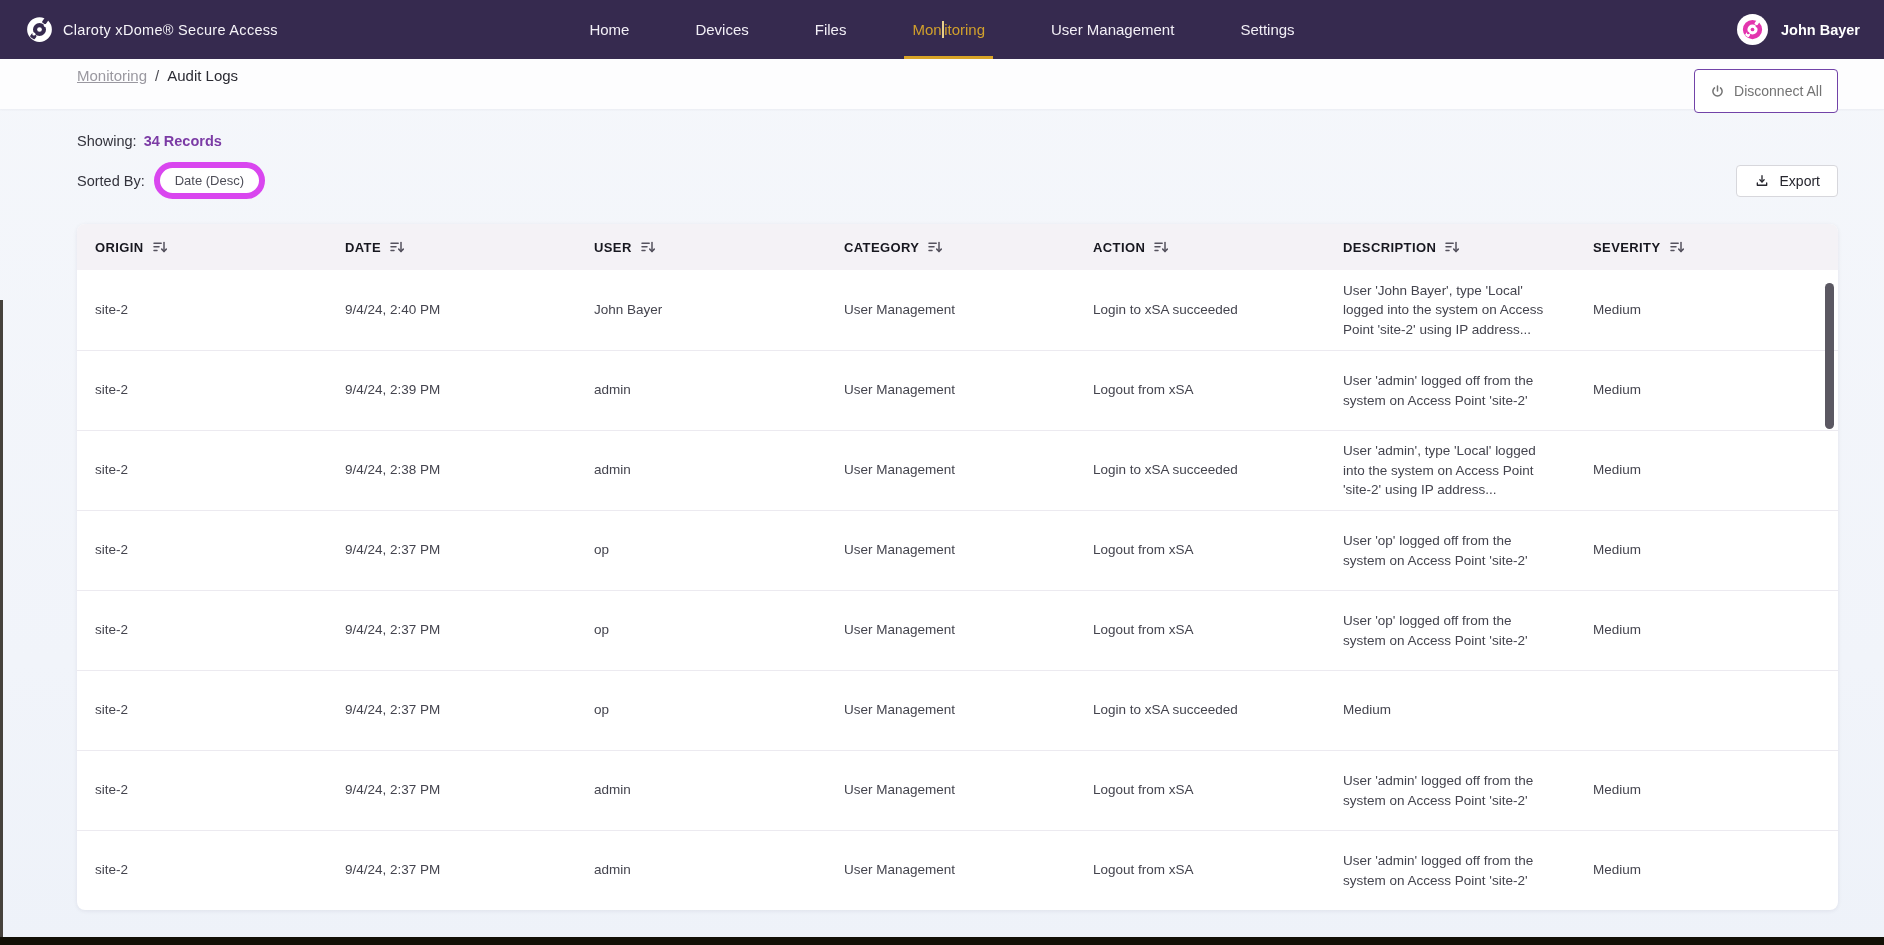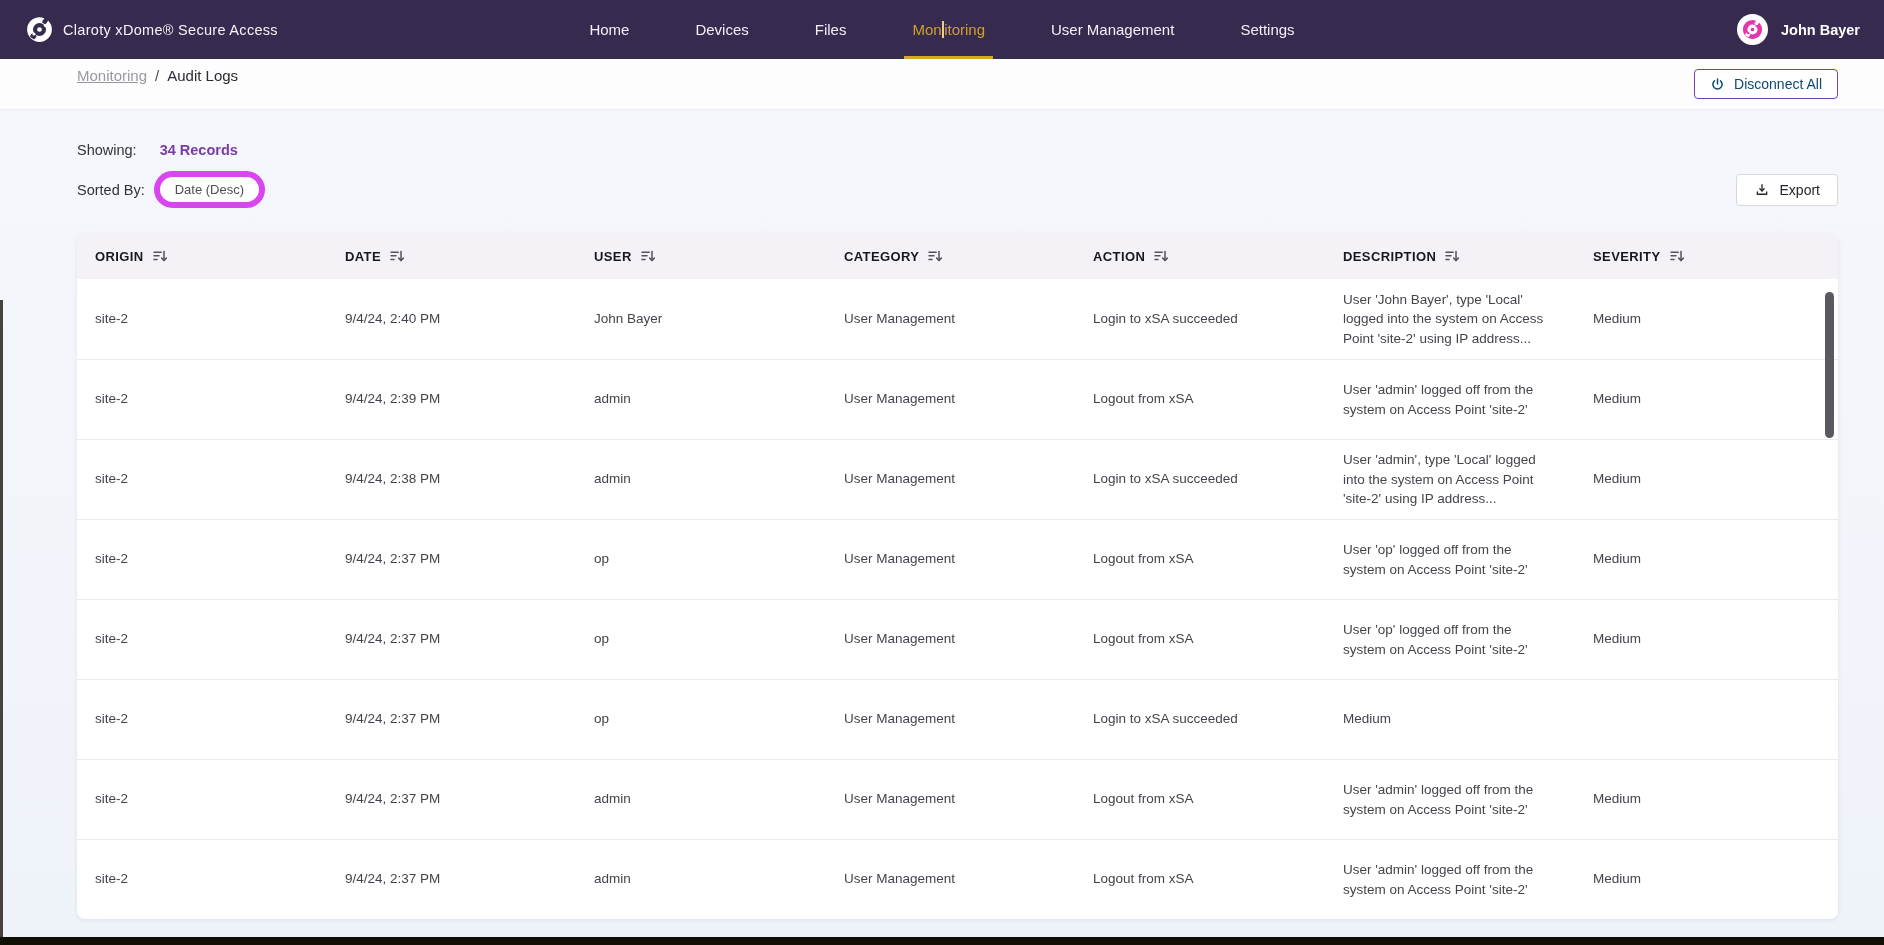--- a/index.html
+++ b/index.html
@@ -22,26 +22,26 @@
   .avatar svg { width:21px; height:21px; color:#e335ae; }
   .user-name { font-size:14.5px; font-weight:bold; color:#fff; }
 
   
   .crumb-bar { height:50px; background:#fdfdfe; display:flex; align-items:flex-start; justify-content:space-between;
     padding:0 46px 0 77px; box-shadow:0 1px 2px rgba(40,30,70,.05); }
   .crumbs { font-size:15px; color:#2b2b33; display:flex; align-items:center; gap:8px; margin-top:8px; }
   .crumb-link { color:#9a98a0; text-decoration:underline; cursor:pointer; }
   .crumb-sep { color:#4a4a52; }
   .btn-disconnect { margin-top:10px; display:flex; align-items:center; gap:9px; border:1px solid #7243a8; border-radius:4px;
-    background:#fff; color:#0c4a6e; font-size:14px; padding:6px 15px; cursor:pointer; font-family:inherit; }
+    background:#fff; color:#737373; font-size:14px; padding:13px 15px; cursor:pointer; font-family:inherit; }
   .btn-disconnect svg { width:15px; height:15px; }
 
   
   .content { padding:0 46px 0 77px; }
-  .showing-row { margin-top:33px; font-size:14.5px; color:#33333c; display:flex; align-items:center; gap:23px; }
+  .showing-row { margin-top:24px; font-size:14.5px; color:#33333c; display:flex; align-items:center; gap:7px; }
   .record-count { color:#7b3ba5; font-weight:bold; }
   .sort-row { margin-top:13px; display:flex; align-items:center; justify-content:space-between; }
   .sort-left { display:flex; align-items:center; gap:9px; font-size:14.5px; color:#33333c; }
   .chip { border:6px solid #d946ef; border-radius:999px; background:#fff; padding:5px 15px; font-size:13px; color:#4e4e58; cursor:pointer; }
   .btn-export { display:flex; align-items:flex-start; gap:10px; border:1px solid #d7d7dc; border-radius:4px; background:#fff;
     color:#26262e; font-size:14px; padding:7px 17px; cursor:pointer; font-family:inherit; }
   .btn-export svg { width:16px; height:16px; }
 
   
   .card { margin-top:25px; background:#fff; border-radius:8px; box-shadow:0 1px 4px rgba(40,30,70,.08);

